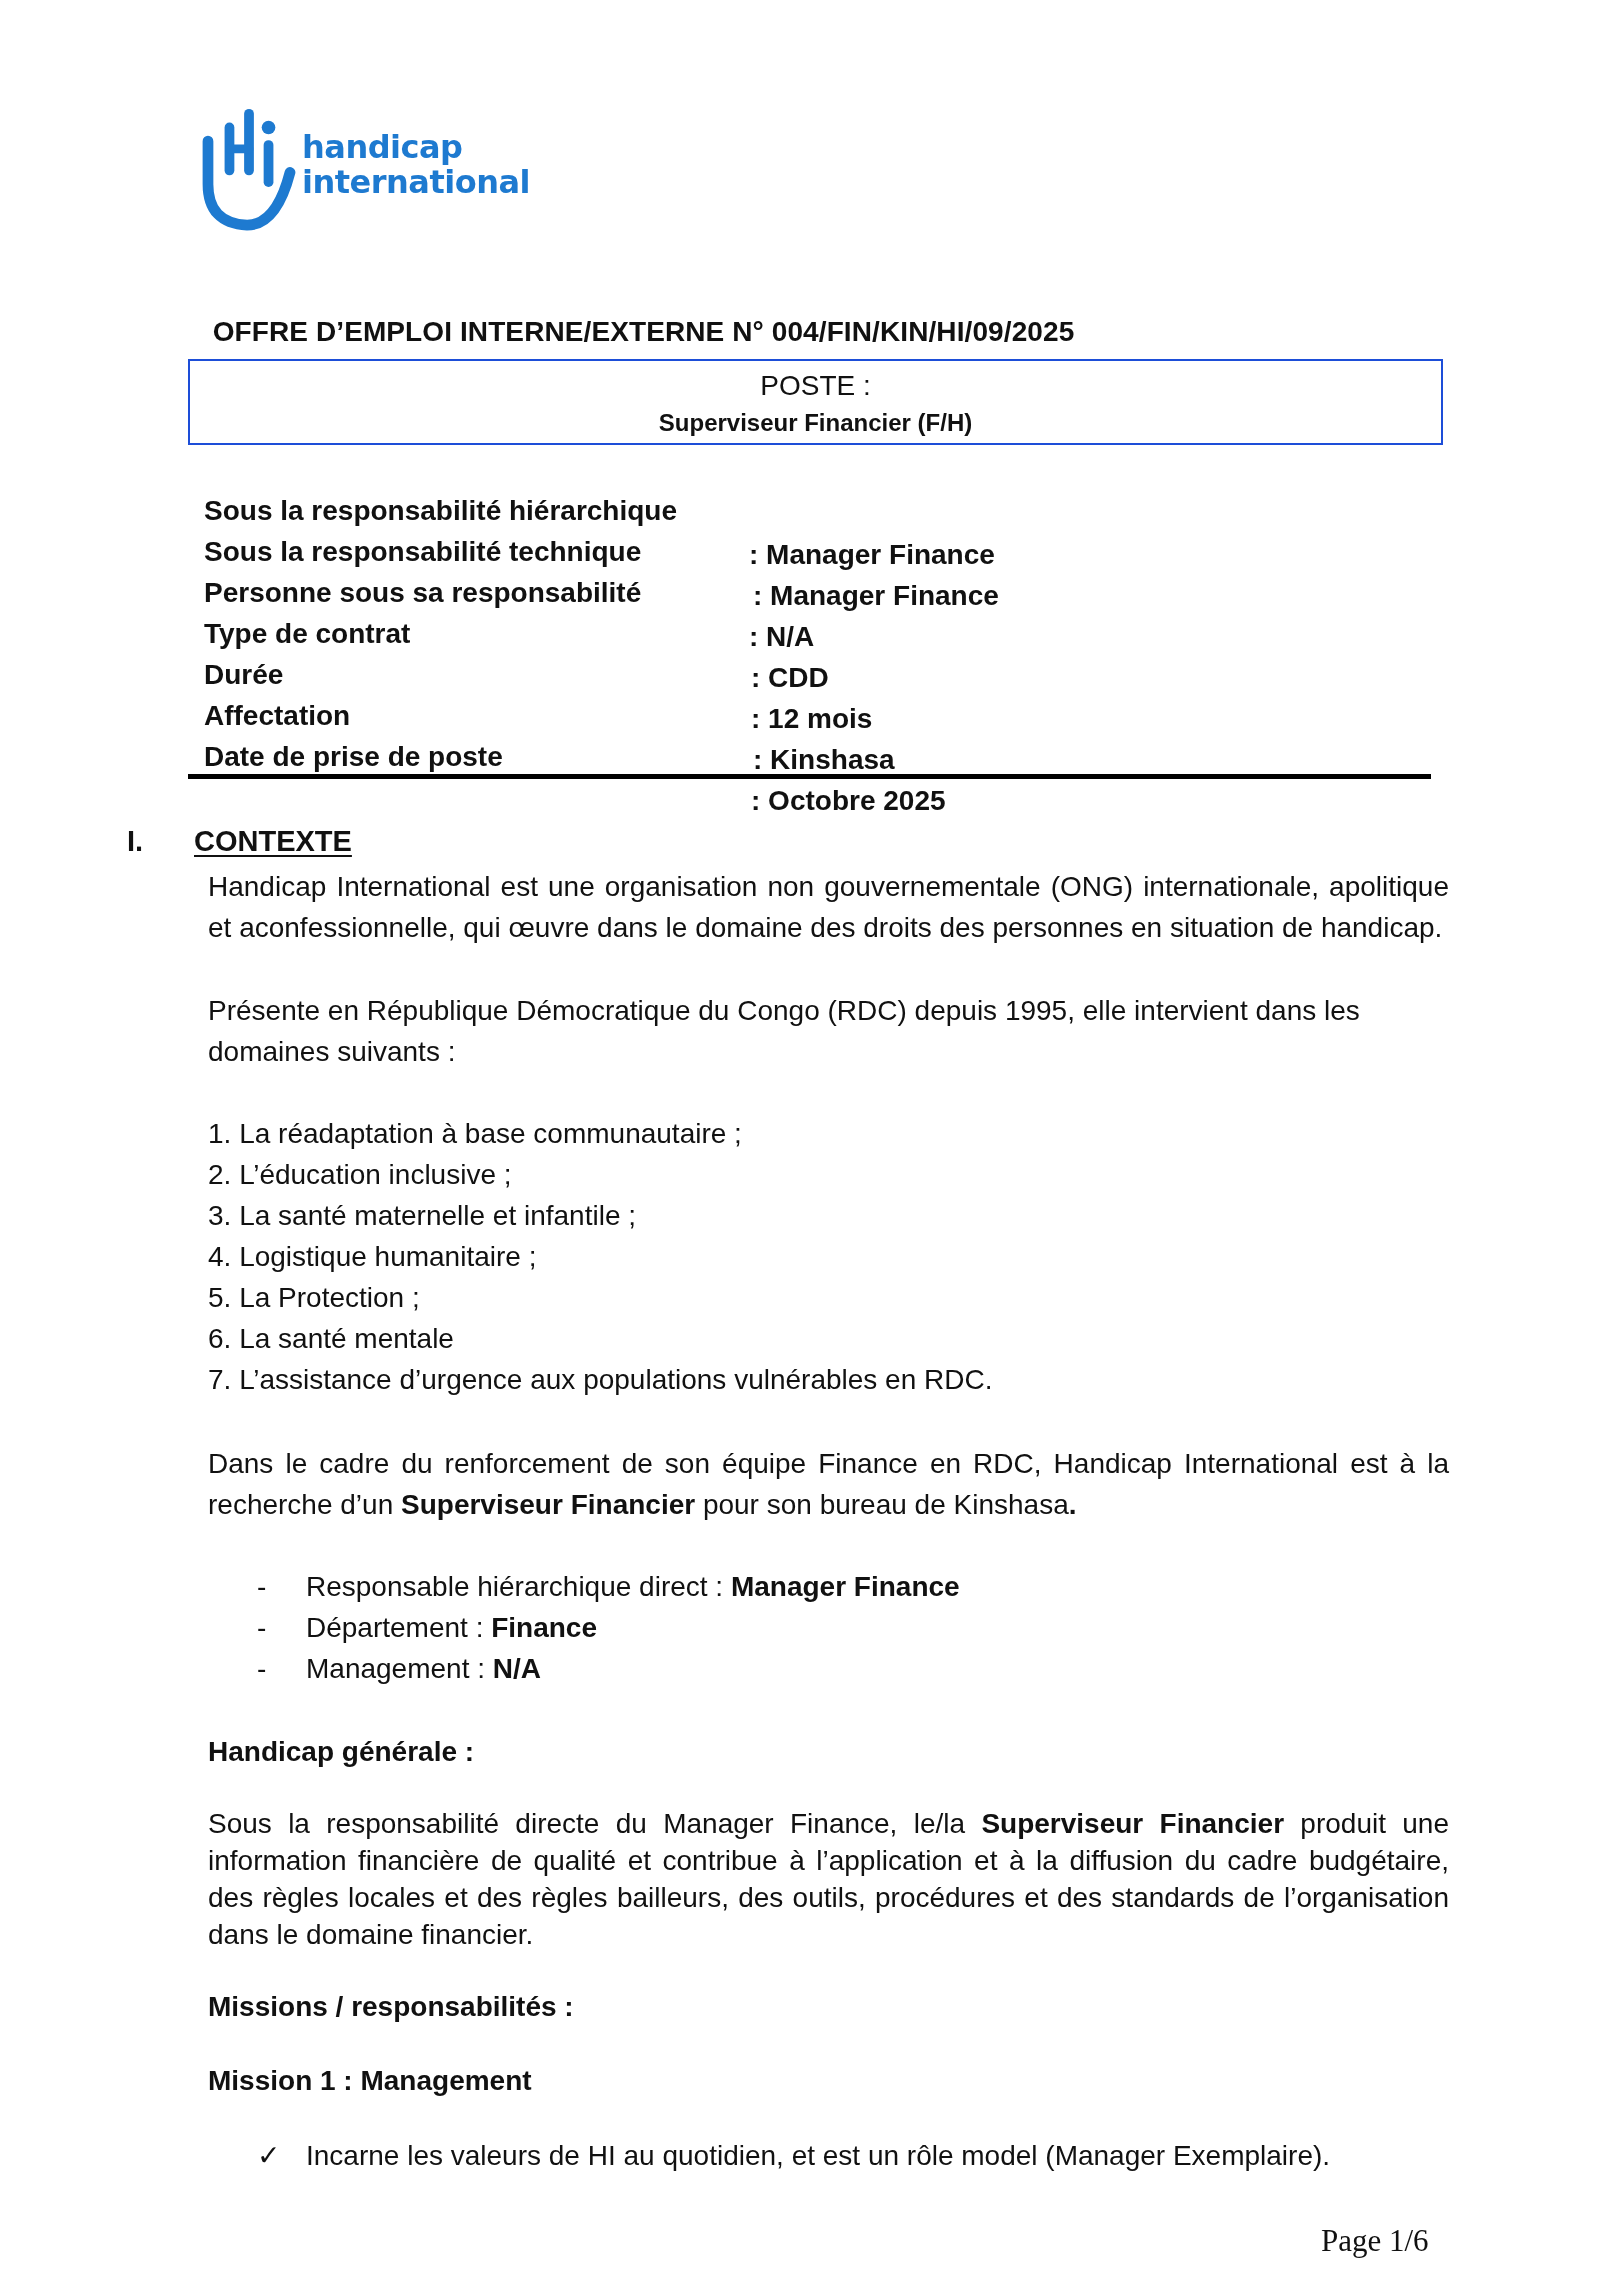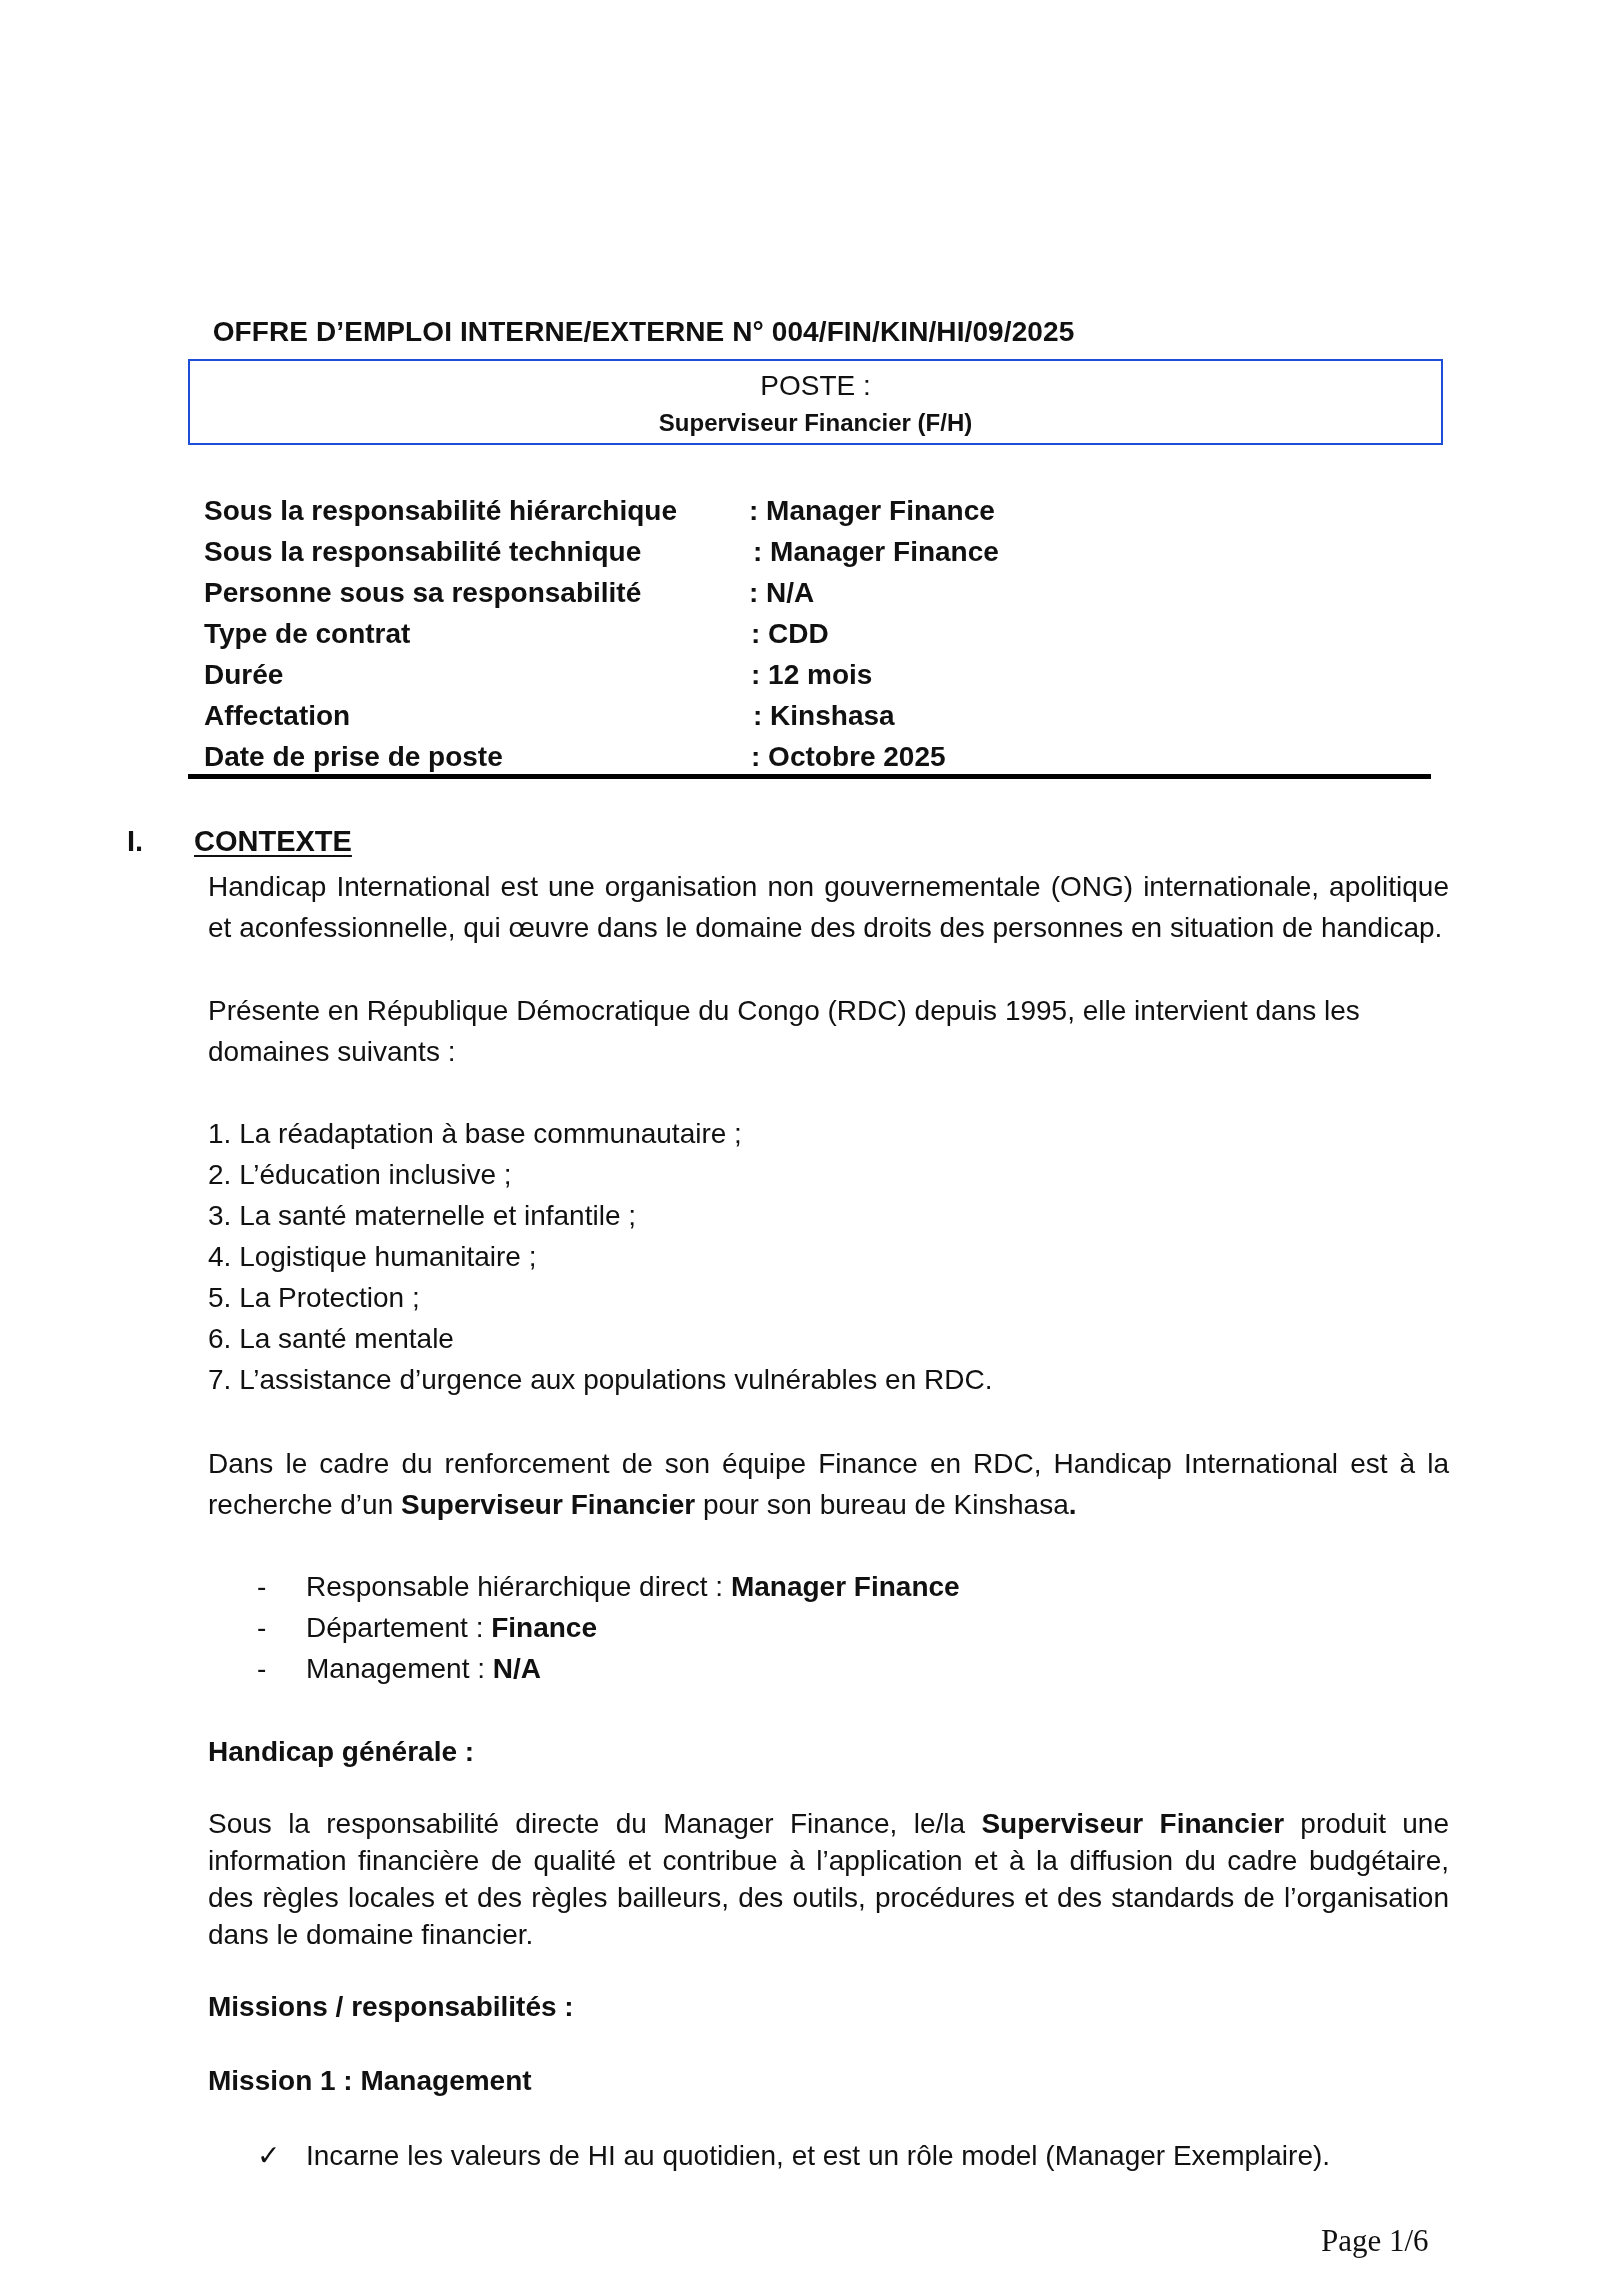--- a/index.html
+++ b/index.html
@@ -20,21 +20,21 @@
   .title span { position: relative; left: -167px; }
   .poste-box { position: absolute; left: 188px; top: 359px; width: 1255px; height: 86px;
                border: 2px solid #1d4ed8; box-sizing: border-box; text-align: center; }
   .poste-label { display:block; font-size: 28px; margin-top: 5.9px; line-height: 37px; }
   .poste-value { display:block; font-size: 24px; font-weight: bold; line-height: 37px; }
 
   
   .info { position: absolute; left: 194px; top: 490px; }
   .info-row { position: relative; height: 41px; font-size: 28px; font-weight: bold; line-height: 41px; }
   .info-row .k { position: absolute; left: 10px; white-space: nowrap; }
-  .info-row .v { position: absolute; left: 555px; white-space: nowrap; }
+  .info-row .v { position: absolute; left: 555px; white-space: nowrap; margin-top: 44px; }
   .rule { position: absolute; left: 188px; top: 774px; width: 1243px; height: 4.9px; background: #000; }
 
   
   .sec-num { position: absolute; left: 127px; top: 825px; font-size: 29px; font-weight: bold; }
   .sec-title { position: absolute; left: 194px; top: 825px; font-size: 29px; font-weight: bold;
                text-decoration: underline; text-underline-offset: 3.9px; }
   .body { position: absolute; left: 208px; width: 1241px; font-size: 28px; line-height: 41px; }
   .justify { text-align: justify; text-align-last: left; }
   b { font-weight: bold; }
 
@@ -47,20 +47,39 @@
   .checklist li .chk { position: absolute; left: 49px; }
 
   .footer { position: absolute; left: 1321px; top: 2223px; font-family: "Liberation Serif", serif;
             font-size: 31px; }
 </style>
 </head>
 <body>
 
 <div class="page">
 
+  <div class="logo">
+    <svg width="98" height="125" viewBox="0 0 100 128">
+      <g fill="none" stroke="#1e7ad0" stroke-linecap="round">
+
+        <path d="M8 36 L8 80 Q8 120 48 122 Q78 122 92 68" stroke-width="11"></path>
+
+        <line x1="30" y1="22" x2="30" y2="66" stroke-width="10"></line>
+        <line x1="50" y1="8" x2="50" y2="66" stroke-width="10"></line>
+        <line x1="30" y1="44" x2="50" y2="44" stroke-width="9"></line>
+
+        <line x1="70" y1="40" x2="70" y2="78" stroke-width="10"></line>
+      </g>
+      <circle cx="70" cy="22" r="7" fill="#1e7ad0"></circle>
+    </svg>
+    <div class="logo-text">
+      <span class="l1">handicap</span>
+      <span class="l2">international</span>
+    </div>
+  </div>
 
   <div class="title">
     <span>OFFRE D’EMPLOI INTERNE/EXTERNE N° 004/FIN/KIN/HI/09/2025</span>
   </div>
   <div class="poste-box">
     <span class="poste-label">POSTE :</span>
     <span class="poste-value">Superviseur Financier (F/H)</span>
   </div>
 
   <div class="info">

